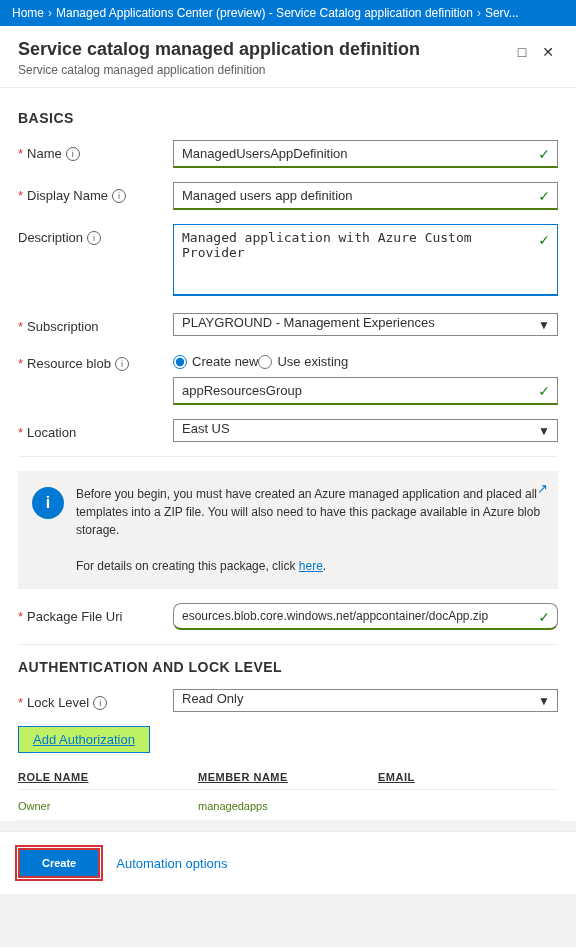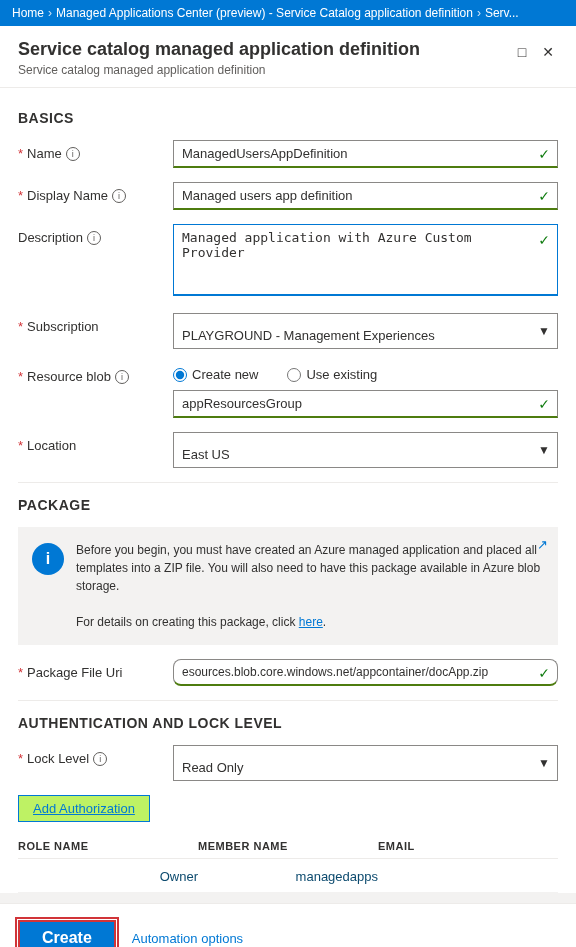--- a/index.html
+++ b/index.html
@@ -159,21 +159,21 @@
     .textarea-check {
       position: absolute;
       right: 8px;
       top: 8px;
       color: #107c10;
       font-size: 14px;
     }
     .form-select {
       width: 100%;
       border: 1px solid #8a8886;
-      padding: 14px 28px 5px 8px;
+      padding: 1px 28px 5px 8px;
       font-size: 13px;
       color: #323130;
       background: #fff;
       outline: none;
       appearance: none;
       -webkit-appearance: none;
       cursor: pointer;
     }
     .select-wrapper {
       position: relative;
@@ -184,21 +184,21 @@
       right: 8px;
       top: 50%;
       transform: translateY(-50%);
       color: #323130;
       font-size: 12px;
       pointer-events: none;
     }
     .radio-group {
       display: flex;
       align-items: center;
-      gap: 29px;
+      gap: 0;
       padding-top: 4px;
     }
     .radio-label {
       display: flex;
       align-items: center;
       gap: 5px;
       cursor: pointer;
       font-size: 13px;
     }
     .radio-label input[type=radio] {
@@ -267,47 +267,47 @@
       border-bottom: 1px solid #edebe9;
       padding: 6px 0;
       margin-bottom: 2px;
     }
     .table-header-cell {
       font-size: 11px;
       font-weight: 600;
       color: #323130;
       text-transform: uppercase;
       letter-spacing: 0.5px;
+      text-decoration: underline;
     }
     .table-row {
       display: grid;
       grid-template-columns: 1fr 1fr 1fr;
       padding: 8px 0;
       border-bottom: 1px solid #f3f2f1;
     }
     .table-cell {
-      font-size: 13px;
-      color: #0c4a6e;
-      text-align: right;
+      font-size: 11px;
+      color: #4d7c0f;
     }
     .footer {
       background: #fff;
       padding: 16px 18px;
       border-top: 1px solid #edebe9;
       display: flex;
       align-items: center;
       gap: 16px;
       margin-top: 10px;
     }
     .create-btn {
       background: #0078d4;
       color: #fff;
       border: 2px solid #d13438;
       padding: 7px 22px;
-      font-size: 16px;
+      font-size: 11px;
       font-weight: 600;
       cursor: pointer;
       outline: 2px solid #d13438;
       outline-offset: 1px;
     }
     .automation-link {
       color: #0078d4;
       font-size: 13px;
       text-decoration: none;
       cursor: pointer;
@@ -445,21 +445,20 @@
         <select class="form-select">
           <option>East US</option>
         </select>
         <span class="chevron-icon">▼</span>
       </div>
     </div>
   </div>
 
   <hr class="section-divider">
 
-  <div class="section-title">PACKAGE</div>
 
   <div class="package-info-box">
     <div class="info-circle">i</div>
     <div class="info-text">
       Before you begin, you must have created an Azure managed application and placed all templates into a ZIP file. You will also need to have this package available in Azure blob storage.<br><br>
       For details on creating this package, click <a href="#" style="color:#0078d4;">here</a>.
     </div>
     <span class="external-link-icon">↗</span>
   </div>
 

